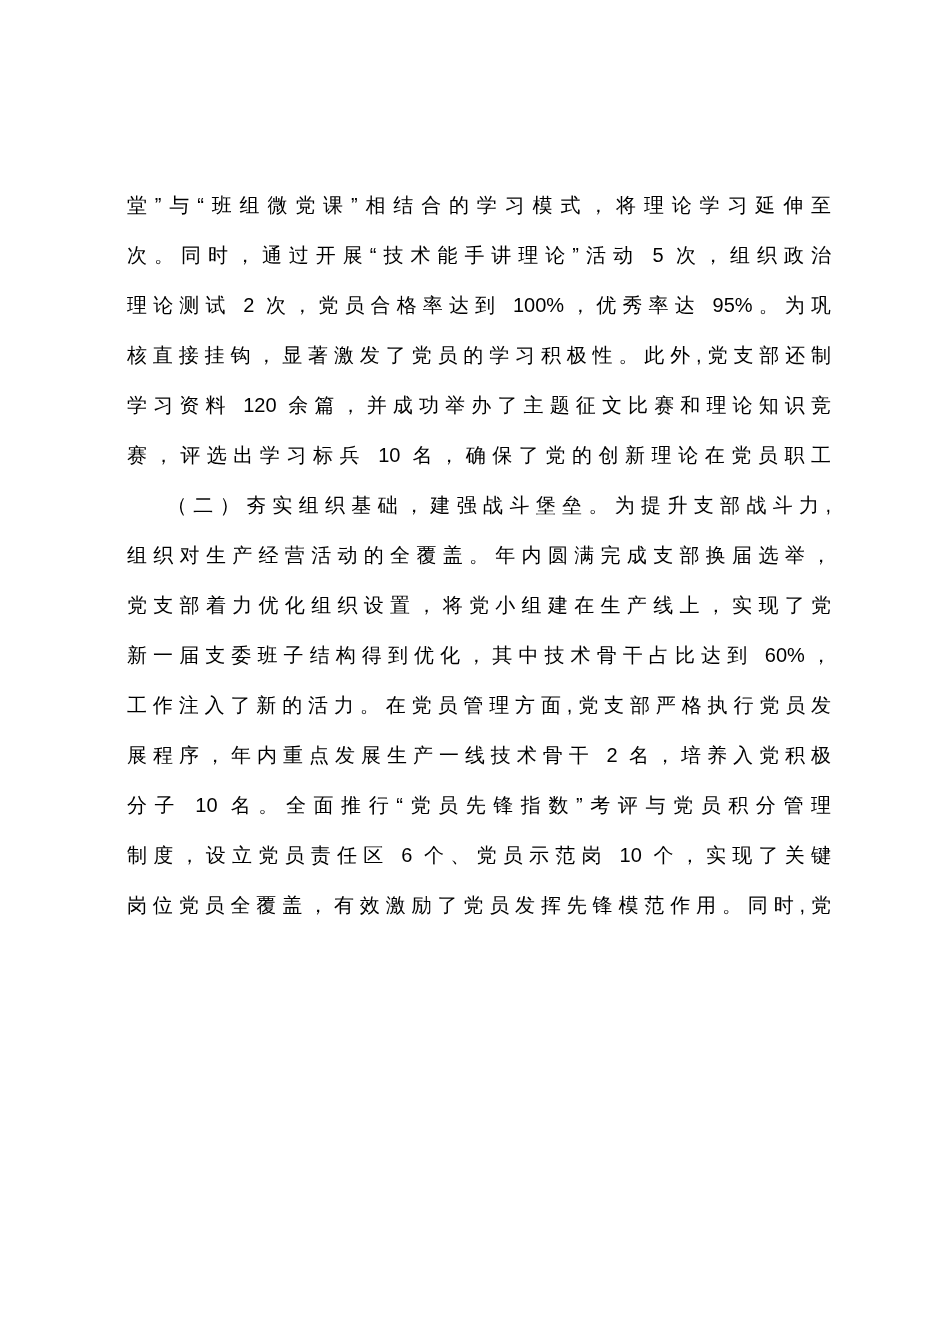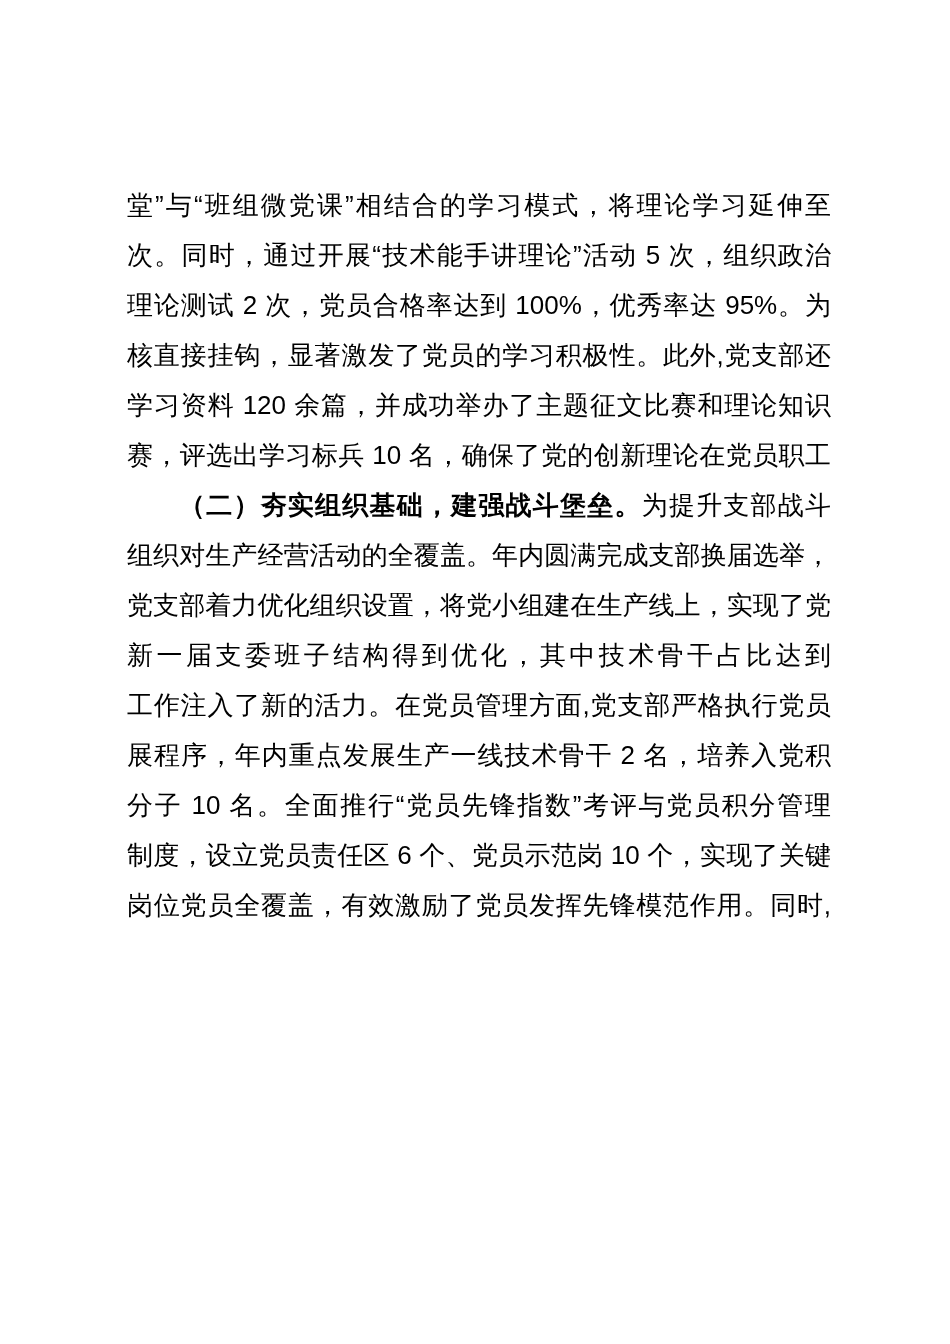--- a/index.html
+++ b/index.html
@@ -18,21 +18,21 @@
     height: 1344px;
     background: #ffffff;
     overflow: hidden;
   }
   .doc-body {
     position: absolute;
     left: 127px;
     top: 180px;
     width: 704px;
     color: #000000;
-    font-size: 26px;
+    font-size: 20px;
     line-height: 50px;
     letter-spacing: 0;
   }
   .para {
     margin: 0;
     padding: 0;
   }
   .t-line {
     height: 50px;
     overflow: hidden;
@@ -40,21 +40,21 @@
     text-align-last: justify;
     text-justify: inter-character;
   }
   .t-line.para-end {
     text-align-last: left;
   }
   .t-line.first-indent {
     text-indent: 2em;
   }
   .bold-run {
-    font-weight: bold;
+    font-weight: normal;
   }
 </style>
 </head>
 <body>
 
 <div class="page">
   <div class="doc-body">
 
     <div class="para">
       <div class="t-line">堂”与“班组微党课”相结合的学习模式，将理论学习延伸至</div>

